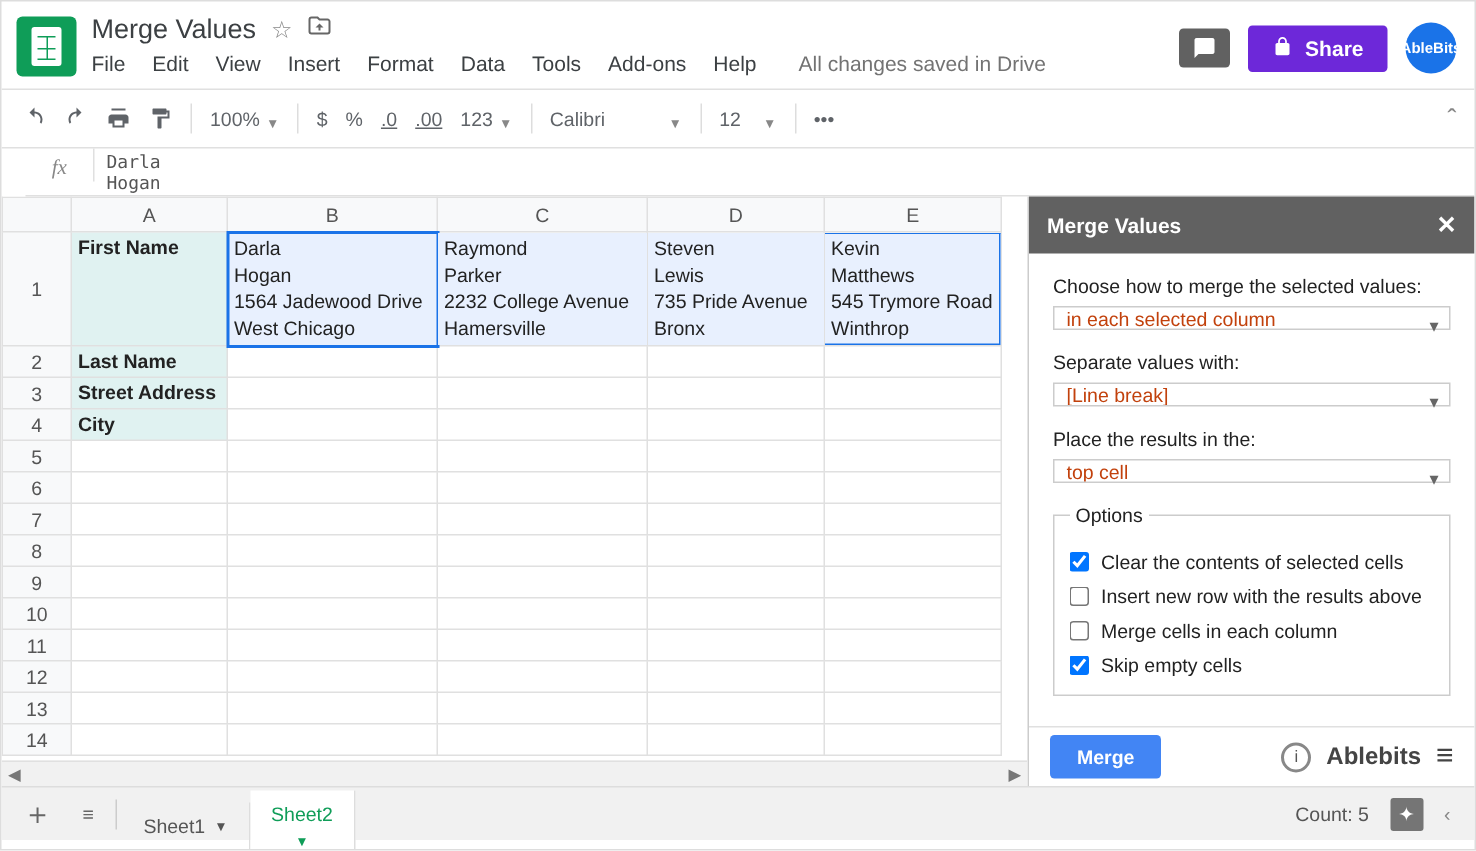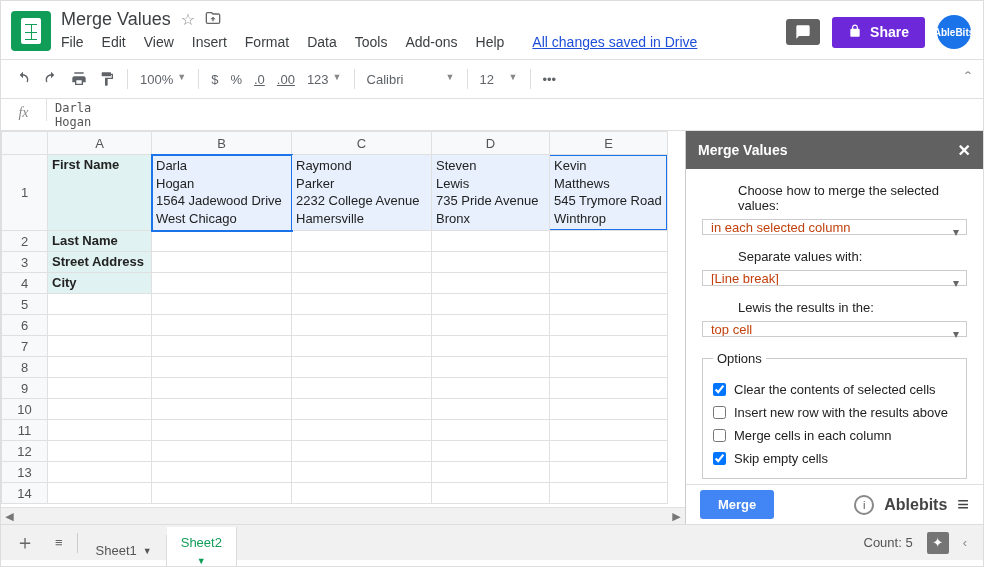--- a/index.html
+++ b/index.html
@@ -46,21 +46,21 @@
       linear-gradient(#0f9d58,#0f9d58) center/100% 1px no-repeat,
       linear-gradient(#0f9d58,#0f9d58) bottom/100% 1px no-repeat,
       linear-gradient(#0f9d58,#0f9d58) center/1px 100% no-repeat;
   }
   .title-area { flex: 1; }
   .title-row { display:flex; align-items:center; gap:10px; margin-bottom:4px;}
   .doc-title { font-size: 18px; color:#3c4043; }
   .star-icon, .move-icon { color:#888; font-size:16px; cursor:pointer;}
   .menu-row { display:flex; align-items:center; gap:18px; color:#3c4043; font-size:14px;}
   .menu-item { cursor:pointer; }
-  .save-status { text-decoration: underline; color:#1d4ed8; cursor:pointer; margin-left:10px;}
+  .save-status { color:#737373; cursor:pointer; margin-left:10px;}
   .header-right { display:flex; align-items:center; gap:12px; margin-top:6px;}
   .comment-btn {
     width:34px;height:26px;background:#616161;border-radius:3px;
     display:flex;align-items:center;justify-content:center;cursor:pointer;
   }
   .share-btn {
     background:#6d28d9;color:#fff;padding:7px 16px;border-radius:3px;
     display:flex;align-items:center;gap:8px;cursor:pointer;font-weight:bold;
     font-size:14px;
   }
@@ -70,26 +70,26 @@
     font-size:10px;font-weight:bold;cursor:pointer;
   }
   
   .toolbar {
     height:40px;border-top:1px solid #e0e0e0;border-bottom:1px solid #e0e0e0;
     margin-top:8px;display:flex;align-items:center;padding:0 8px;
     color:#5f6368;font-size:13px;
   }
   .tool-btn {padding:4px 6px;cursor:pointer;border-radius:2px;display:flex;align-items:center;}
   .tool-sep {width:1px;height:20px;background:#ddd;margin:0 6px;}
-  .tool-dropdown {display:flex;align-items:flex-start;gap:4px;padding:4px 6px;cursor:pointer;}
+  .tool-dropdown {display:flex;align-items:flex-end;gap:4px;padding:4px 6px;cursor:pointer;}
   .caret {font-size:9px;color:#888;}
   .toolbar-collapse {margin-left:auto;cursor:pointer;font-size:18px;color:#888;margin-right:4px;}
   
   .formula-bar {
-    height:32px;display:flex;align-items:flex-start;border-bottom:1px solid #e0e0e0;
+    height:32px;display:flex;align-items:flex-start;border-bottom:1px solid #e0e0e0;margin-left:16px;
   }
   .fx-label {
     width:46px;color:#888;font-style:italic;font-family:'Times New Roman',serif;
     text-align:center;padding-top:6px;font-size:14px;border-right:1px solid #e0e0e0;
   }
   .formula-input {
     flex:1;padding:2px 8px;font-family:monospace;font-size:12px;color:#555;
     line-height:1.2;white-space:pre-line;
   }
   
@@ -129,21 +129,21 @@
   .sidebar {
     width:298px;border-left:1px solid #ccc;display:flex;flex-direction:column;
     background:#fff;
   }
   .sidebar-header {
     height:38px;background:#616161;color:#fff;display:flex;align-items:center;
     padding:0 12px;font-size:14px;font-weight:bold;
   }
   .sidebar-close {margin-left:auto;cursor:pointer;font-size:16px;}
   .sidebar-body {flex:1;padding:14px 16px 8px;overflow:hidden;font-size:13px;color:#222;}
-  .sb-label {margin-bottom:6px;margin-left:36px;}
+  .sb-label {margin-bottom:6px;}
   .sb-select {
     width:100%;height:16px;border:1px solid #ccc;background:#fff;
     padding:0 8px;font-size:13px;color:#c2410c;font-family:Arial;
     appearance:none;position:relative;cursor:pointer;
   }
   .select-wrap {position:relative;margin-bottom:14px;}
   .select-wrap::after {
     content:"▾";position:absolute;right:8px;top:6px;color:#666;
     pointer-events:none;font-size:12px;
   }
@@ -450,21 +450,21 @@
         <select class="sb-select">
           <option>in each selected column</option>
         </select>
       </div>
       <div class="sb-label">Separate values with:</div>
       <div class="select-wrap">
         <select class="sb-select">
           <option>[Line break]</option>
         </select>
       </div>
-      <div class="sb-label">Lewis the results in the:</div>
+      <div class="sb-label">Place the results in the:</div>
       <div class="select-wrap">
         <select class="sb-select">
           <option>top cell</option>
         </select>
       </div>
       <fieldset class="options">
         <legend>Options</legend>
         <label class="check-row">
           <input type="checkbox" checked="" style="">
           <span>Clear the contents of selected cells</span>

